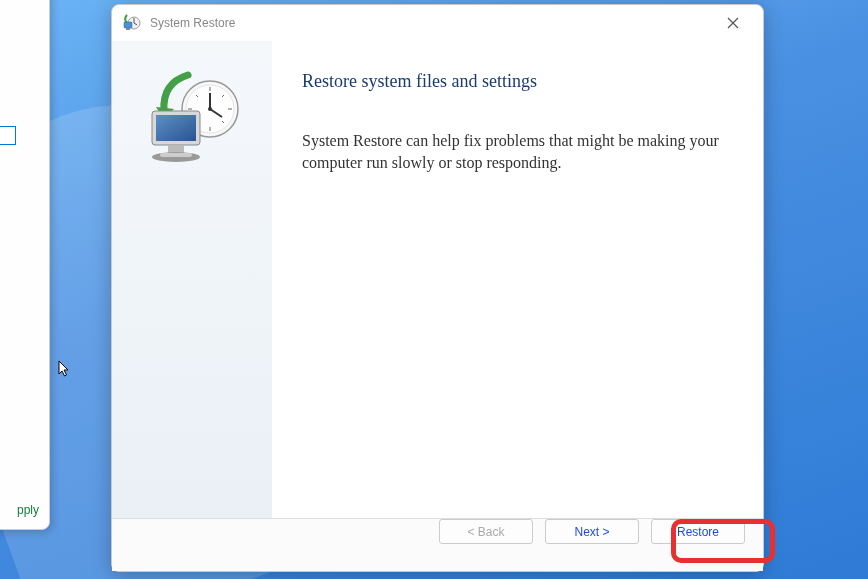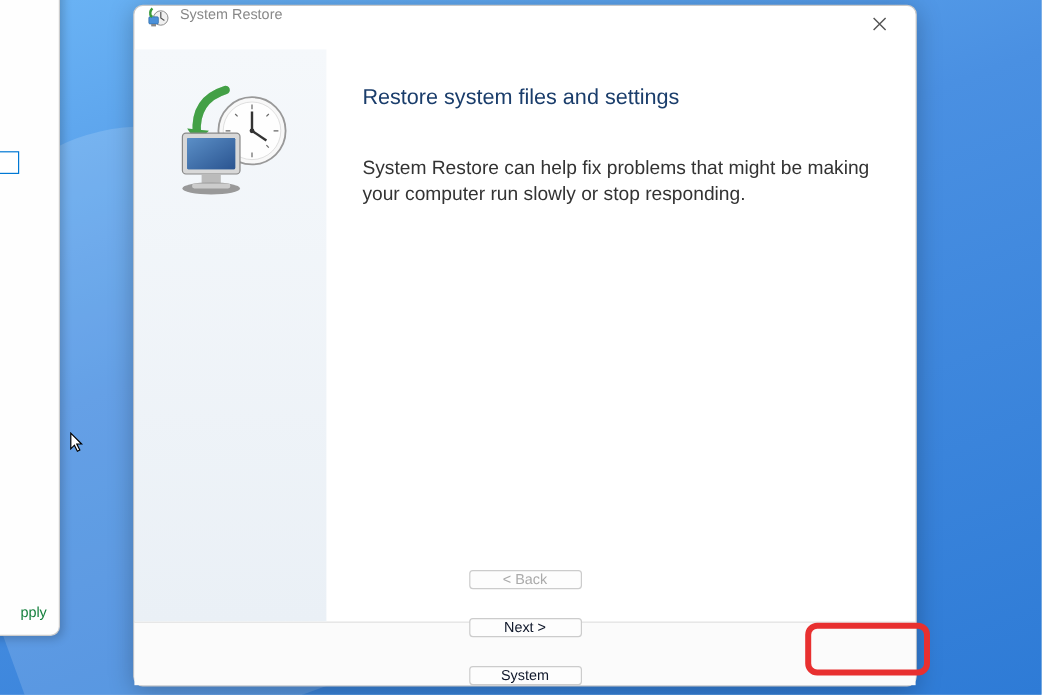--- a/index.html
+++ b/index.html
@@ -88,21 +88,21 @@
       border: 1px solid #c8c8c8;
       border-radius: 8px;
       box-shadow: 0 4px 20px rgba(0,0,0,0.25);
       display: flex;
       flex-direction: column;
     }
     
     .titlebar {
       height: 36px;
       display: flex;
-      align-items: flex-start;
+      align-items: center;
       padding: 0 10px;
       border-bottom: none;
     }
     
     .titlebar-icon {
       width: 20px;
       height: 20px;
       margin-right: 8px;
       position: relative;
     }
@@ -122,20 +122,21 @@
       color: #555;
       font-size: 14px;
       cursor: pointer;
     }
     
     .dialog-body {
       flex: 1;
       display: flex;
       border-bottom: 1px solid #ddd;
       overflow: hidden;
+      font-family: Liberation Serif, serif;
     }
     
     .left-panel {
       width: 160px;
       background: linear-gradient(180deg, #f5f8fb 0%, #eaf0f6 100%);
       display: flex;
       justify-content: center;
       padding-top: 28px;
     }
     
@@ -160,35 +161,34 @@
     .body-text {
       font-size: 16px;
       color: #333;
       line-height: 1.4;
       margin-bottom: 20px;
     }
     
     .dialog-footer {
       height: 52px;
       display: flex;
-      align-items: center;
+      align-items: flex-start;
       justify-content: flex-end;
       padding: 0 18px;
-      gap: 24px;
+      gap: 12px;
       background: #fbfbfb;
-      flex-direction: column;
     }
     
     .footer-btn {
       min-width: 94px;
       height: 25px;
       border: 1px solid #ccc;
       background: #fdfdfd;
       font-size: 12px;
-      color: #0f172a;
+      color: #1d4ed8;
       border-radius: 3px;
       cursor: pointer;
       font-family: inherit;
     }
     
     .footer-btn:disabled {
       color: #aaa;
       cursor: default;
     }
     
@@ -285,17 +285,17 @@
 
     <div class="right-panel">
       <h1 class="heading">Restore system files and settings</h1>
       <p class="body-text">System Restore can help fix problems that might be making your computer run slowly or stop responding.</p>
     </div>
   </div>
 
   <div class="dialog-footer">
     <button class="footer-btn" disabled="">&lt; Back</button>
     <button class="footer-btn">Next &gt;</button>
-    <button class="footer-btn">System</button>
+    <button class="footer-btn">Restore</button>
   </div>
 </div>
 
 <div class="highlight-box"></div>
 
 </body></html>

